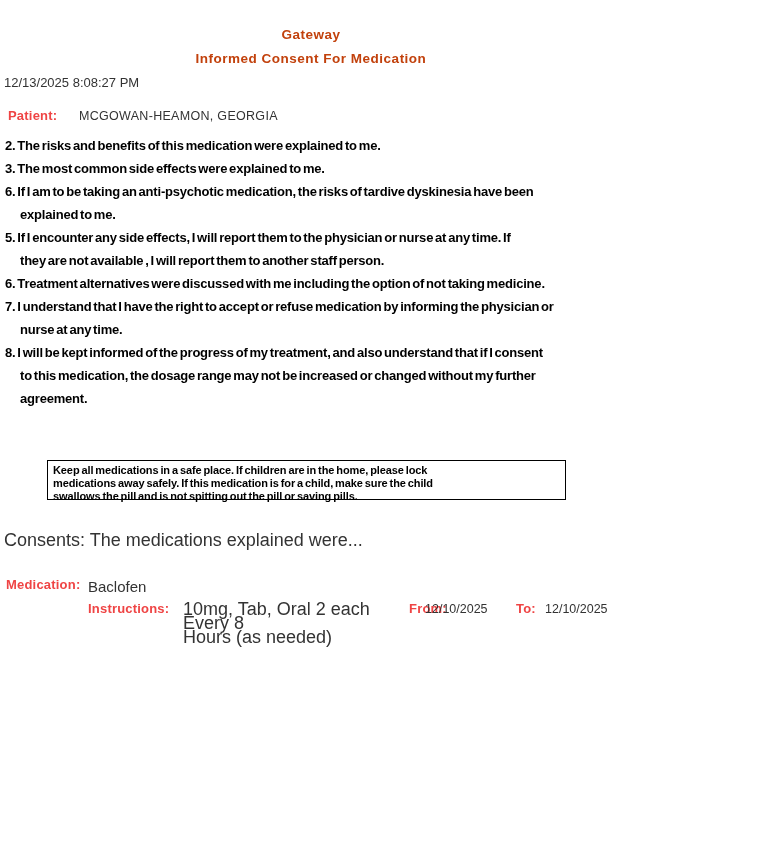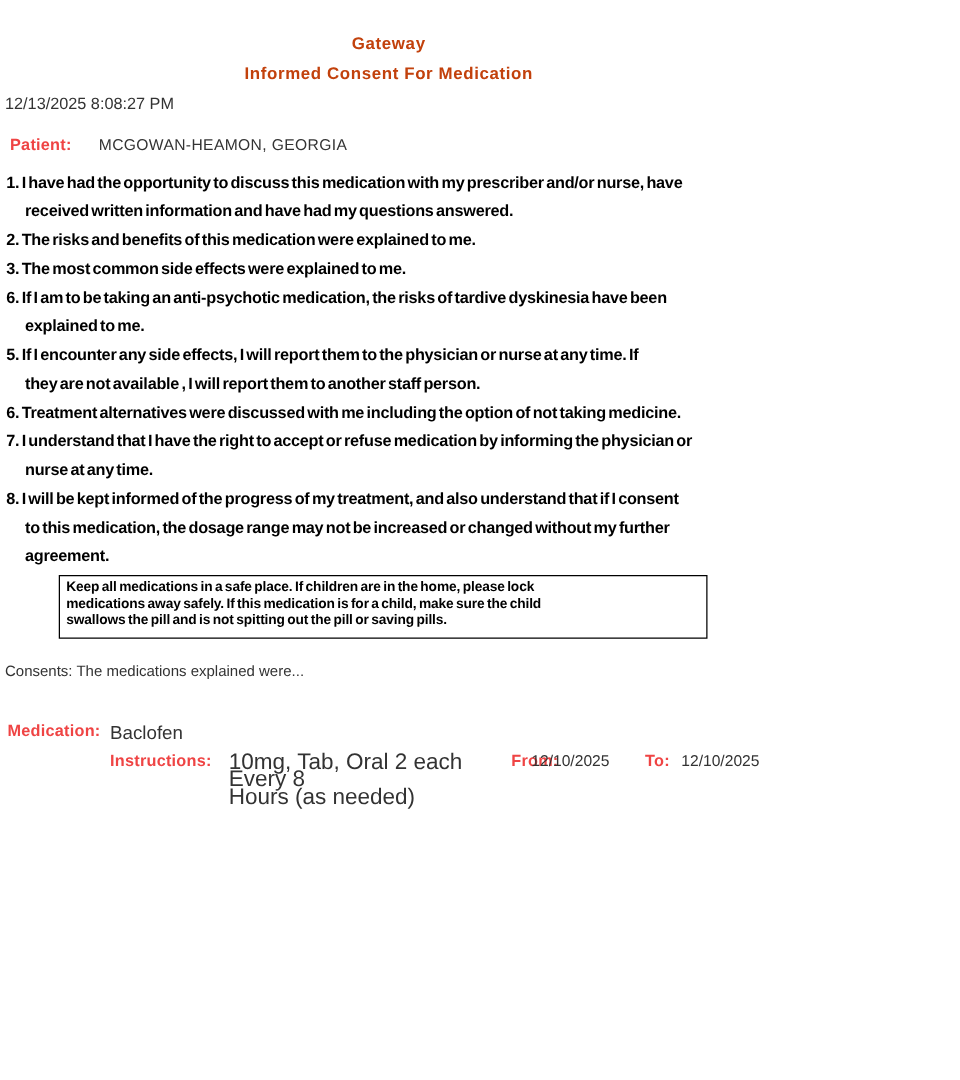--- a/index.html
+++ b/index.html
@@ -35,29 +35,29 @@
   .consent-item {
     font-size: 13px; font-weight: bold; color: #000;
     line-height: 23px;
     letter-spacing: -0.2px; word-spacing: -1.5px;
     white-space: pre-line;
     padding-left: 15px; text-indent: -15px;
   }
 
   #safety-box {
     position: absolute; top: 460px; left: 47px;
-    width: 519px; height: 51px;
+    width: 519px; height: 40px;
     border: 1px solid #000;
     padding: 3px 5px;
     font-size: 11px; font-weight: bold; line-height: 13px;
     letter-spacing: -0.1px; word-spacing: -1px;
     white-space: pre-line; color: #000;
   }
 
-  #consents-line { position: absolute; top: 530px; left: 4px; font-size: 12px; }
+  #consents-line { position: absolute; top: 530px; left: 4px; font-size: 18px; }
 
   #medication-label { position: absolute; top: 577px; left: 6px; }
   #medication-name { position: absolute; top: 578px; left: 88px; font-size: 15px; }
 
   #instructions-label { position: absolute; top: 601px; left: 88px; }
   #instructions-value {
     position: absolute; top: 602px; left: 183px; width: 190px;
     font-size: 18px; line-height: 14px; white-space: pre-line;
   }
   #from-label { position: absolute; top: 601px; left: 376px; padding-left: 33px; }
@@ -71,22 +71,20 @@
 <div class="doc">
 
   <div id="facility" class="center-head">Gateway</div>
   <div id="doc-title" class="center-head">Informed Consent For Medication</div>
   <div id="datetime" class="reg">12/13/2025 8:08:27 PM</div>
 
   <span id="patient-label" class="label-bold">Patient:</span>
   <span id="patient-name" class="reg">MCGOWAN-HEAMON, GEORGIA</span>
 
   <div id="consent-list">
-    <div class="consent-item">1. I have had the opportunity to discuss this medication with my prescriber and/or nurse, have
-received written information and have had my questions answered.</div>
     <div class="consent-item">2. The risks and benefits of this medication were explained to me.</div>
     <div class="consent-item">3. The most common side effects were explained to me.</div>
     <div class="consent-item">6. If I am to be taking an anti-psychotic medication, the risks of tardive dyskinesia have been
 explained to me.</div>
     <div class="consent-item">5. If I encounter any side effects, I will report them to the physician or nurse at any time. If
 they are not available , I will report them to another staff person.</div>
     <div class="consent-item">6. Treatment alternatives were discussed with me including the option of not taking medicine.</div>
     <div class="consent-item">7. I understand that I have the right to accept or refuse medication by informing the physician or
 nurse at any time.</div>
     <div class="consent-item">8. I will be kept informed of the progress of my treatment, and also understand that if I consent

